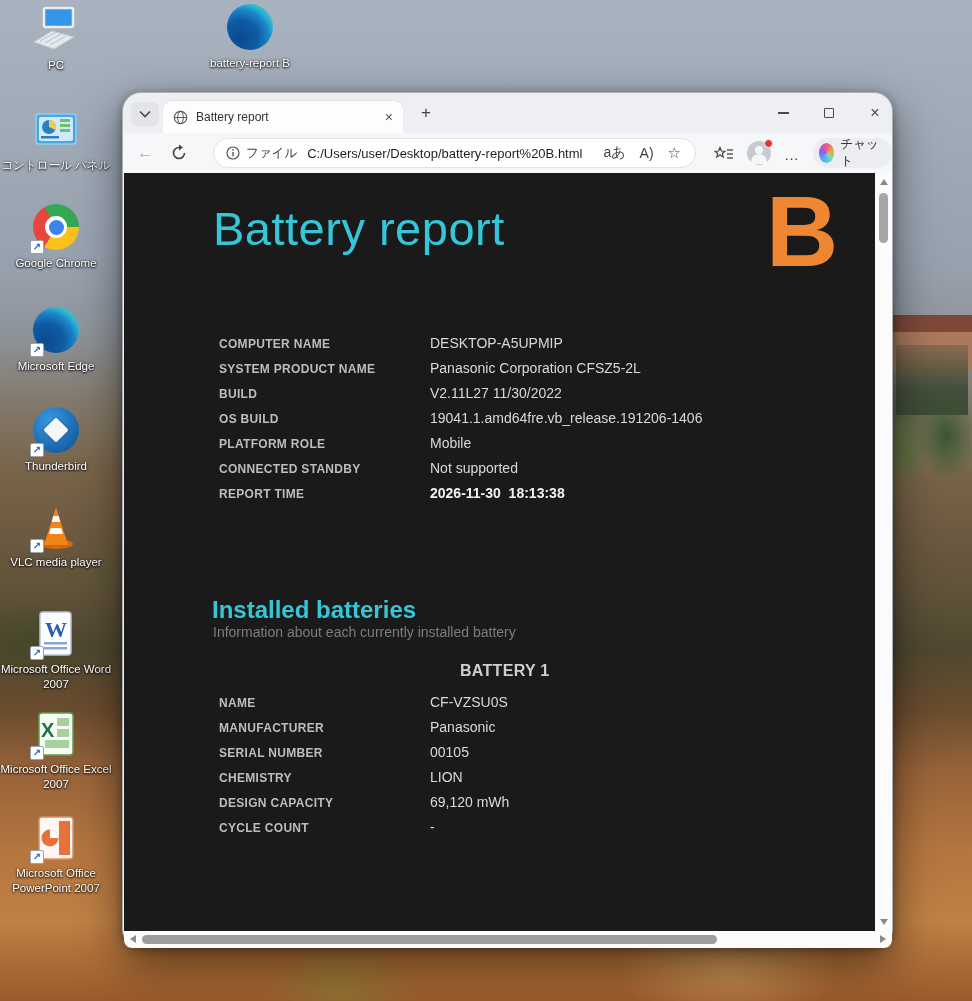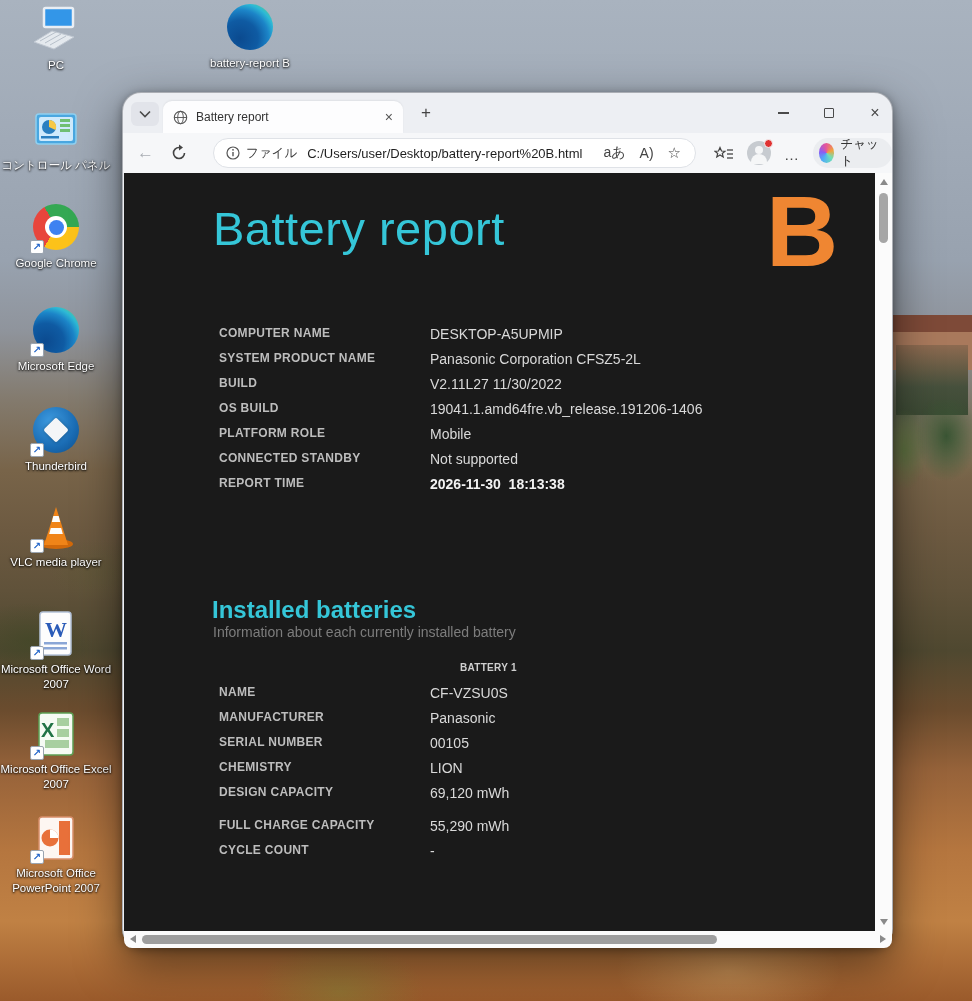--- a/index.html
+++ b/index.html
@@ -84,28 +84,28 @@
   .more { left:658px; font-size:15px; letter-spacing:1px; }
   .copilot { position:absolute; left:690px; top:5px; height:30px; padding:0 12px 0 6px; border-radius:15px; background:#ebedf0; display:flex; align-items:center; gap:6px; font-size:12.5px; color:#333; }
 
   
   .content { position:absolute; left:1px; top:80px; width:752px; height:758px; background:#1a1a1a; overflow:hidden; }
   .r-title { position:absolute; left:89px; top:28px; font-size:47px; font-weight:300; letter-spacing:.5px; color:#35c6d8; }
   .r-b { position:absolute; left:642px; top:8px; font-size:100px; font-weight:800; color:#ef8632; line-height:1; }
   .tbl { position:absolute; left:95px; }
   .sys-tbl { top:153px; }
   .bat-tbl { top:512px; }
-  .row { display:flex; height:25px; align-items:flex-start; }
+  .row { display:flex; height:25px; align-items:flex-end; }
   .row.gap { margin-top:8px; }
   .cl { width:211px; font-size:12px; font-weight:bold; color:#bdbdbd; letter-spacing:.3px; }
   .cv { font-size:14px; color:#d9d9d9; white-space:pre; }
   .cv.strong { color:#f2f2f2; font-weight:bold; }
   .sect-h { position:absolute; left:88px; top:423px; font-size:24px; font-weight:bold; color:#35c6d8; }
   .sect-sub { position:absolute; left:89px; top:451px; font-size:14px; color:#7d7d7d; }
-  .col-hdr { position:absolute; left:336px; top:489px; font-size:10px; font-weight:bold; color:#cfcfcf; letter-spacing:.3px; }
+  .col-hdr { position:absolute; left:336px; top:489px; font-size:16px; font-weight:bold; color:#cfcfcf; letter-spacing:.3px; }
 
   
   .vscroll { position:absolute; left:752px; top:80px; width:17px; height:758px; background:#fbfbfb; }
   .vthumb { position:absolute; left:4px; top:20px; width:9px; height:50px; background:#a6a6a6; border-radius:5px; }
   .hscroll { position:absolute; left:1px; top:838px; width:768px; height:17px; background:#fbfbfb; border-radius:0 0 8px 8px; }
   .hthumb { position:absolute; left:18px; top:4px; width:575px; height:9px; background:#9e9e9e; border-radius:5px; }
   .arr { position:absolute; width:0; height:0; }
   .arr-up { left:5px; top:6px; border-left:4px solid transparent; border-right:4px solid transparent; border-bottom:6px solid #8a8a8a; }
   .arr-down { left:5px; bottom:6px; border-left:4px solid transparent; border-right:4px solid transparent; border-top:6px solid #8a8a8a; }
   .arr-left { left:6px; top:4px; border-top:4px solid transparent; border-bottom:4px solid transparent; border-right:6px solid #8a8a8a; }
@@ -351,24 +351,20 @@
           <div class="cv">00105</div>
         </div>
         <div class="row">
           <div class="cl">CHEMISTRY</div>
           <div class="cv">LION</div>
         </div>
         <div class="row">
           <div class="cl">DESIGN CAPACITY</div>
           <div class="cv">69,120 mWh</div>
         </div>
-        <div class="row gap">
-          <div class="cl">FULL CHARGE CAPACITY</div>
-          <div class="cv">55,290 mWh</div>
-        </div>
         <div class="row">
           <div class="cl">CYCLE COUNT</div>
           <div class="cv">-</div>
         </div>
       </div>
     </div>
 
     <div class="vscroll">
       <div class="arr arr-up"></div>
       <div class="vthumb"></div>

